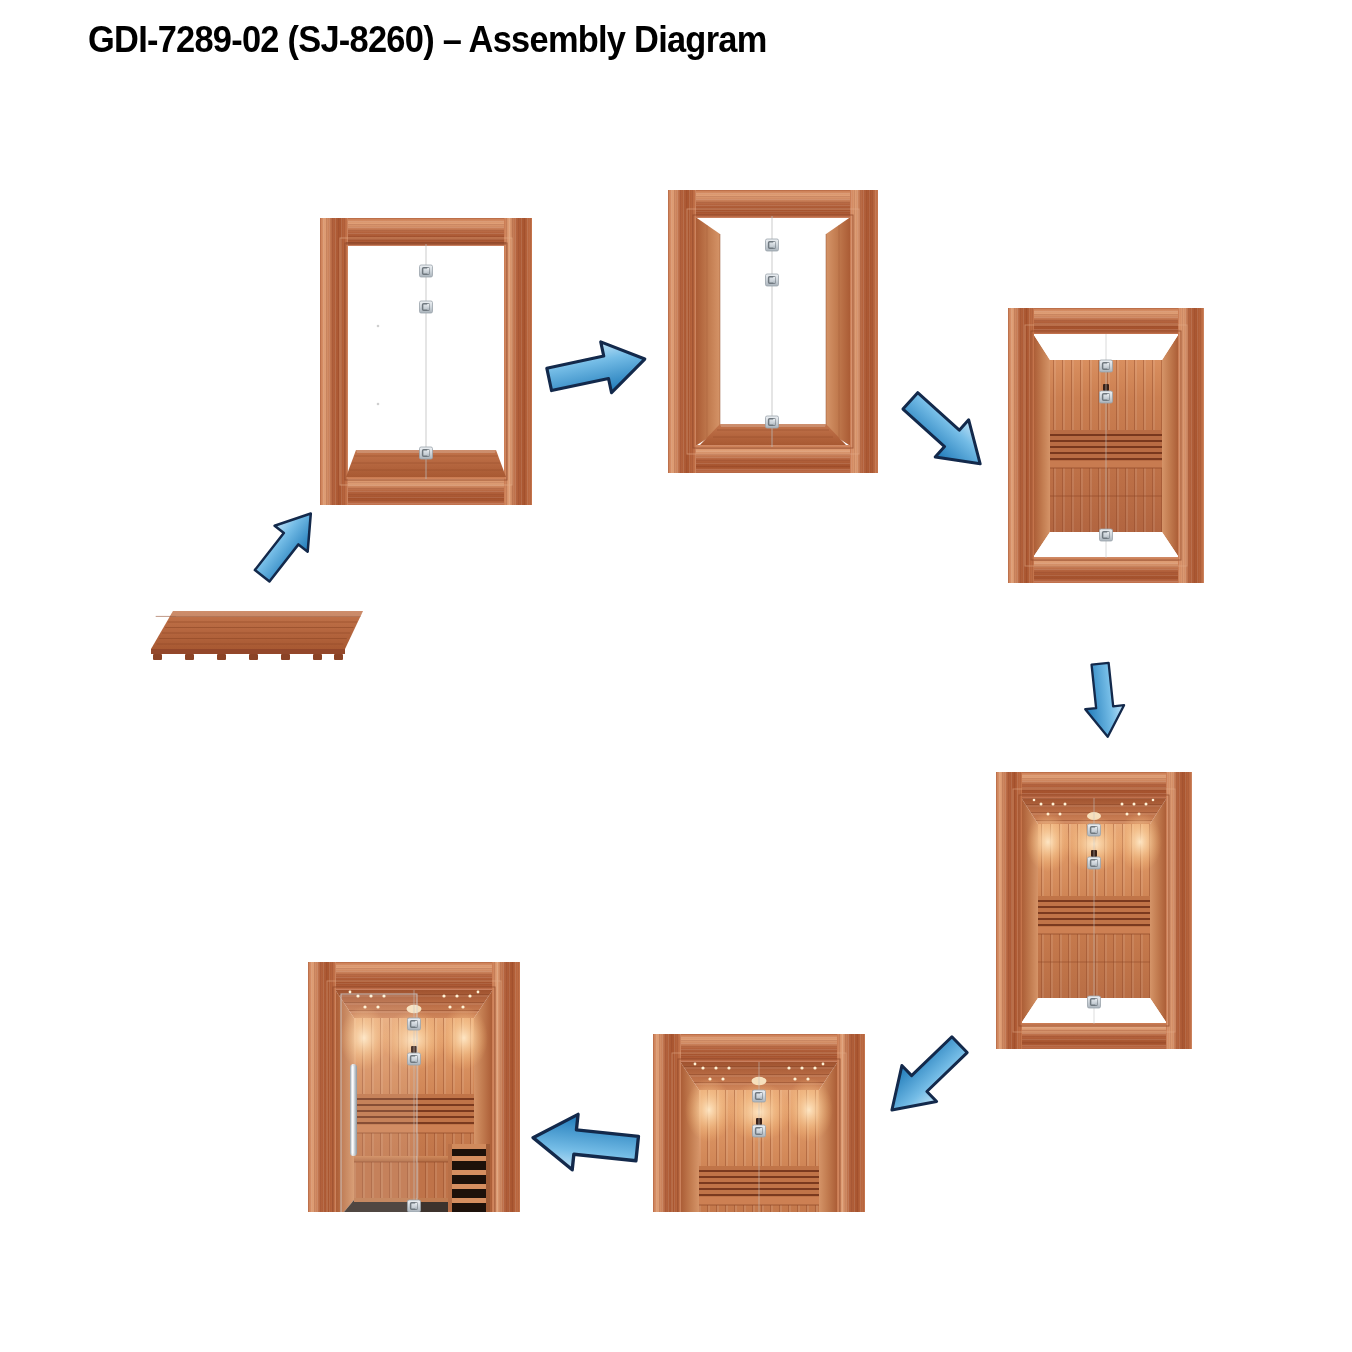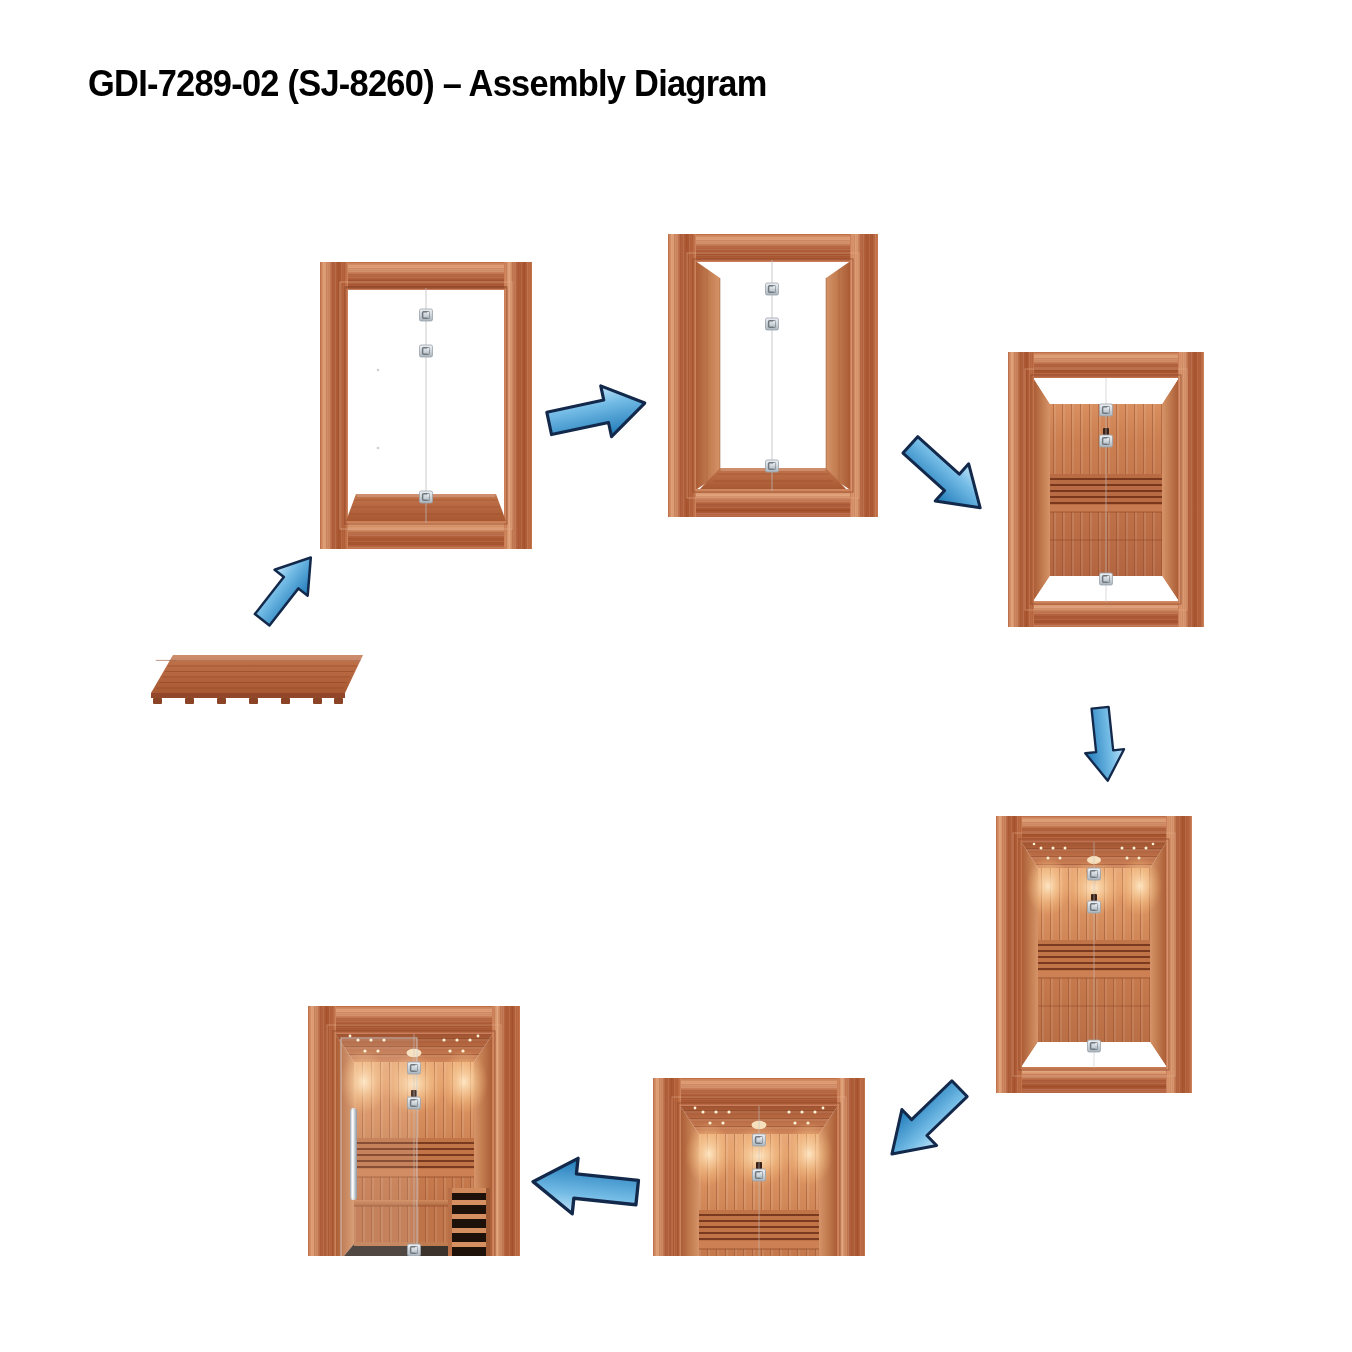--- a/index.html
+++ b/index.html
@@ -11,21 +11,20 @@
   body {
     font-family: "Liberation Sans", sans-serif;
     -webkit-font-smoothing: antialiased;
   }
   #page {
     position: relative;
     width: 1352px;
     height: 1212px;
     background: #ffffff;
     overflow: hidden;
-    margin-top: 44px;
   }
 
   
   #title {
     position: absolute;
     left: 88px;
     top: 19px;
     font-family: "Liberation Sans", sans-serif;
     font-size: 37px;
     font-weight: bold;

